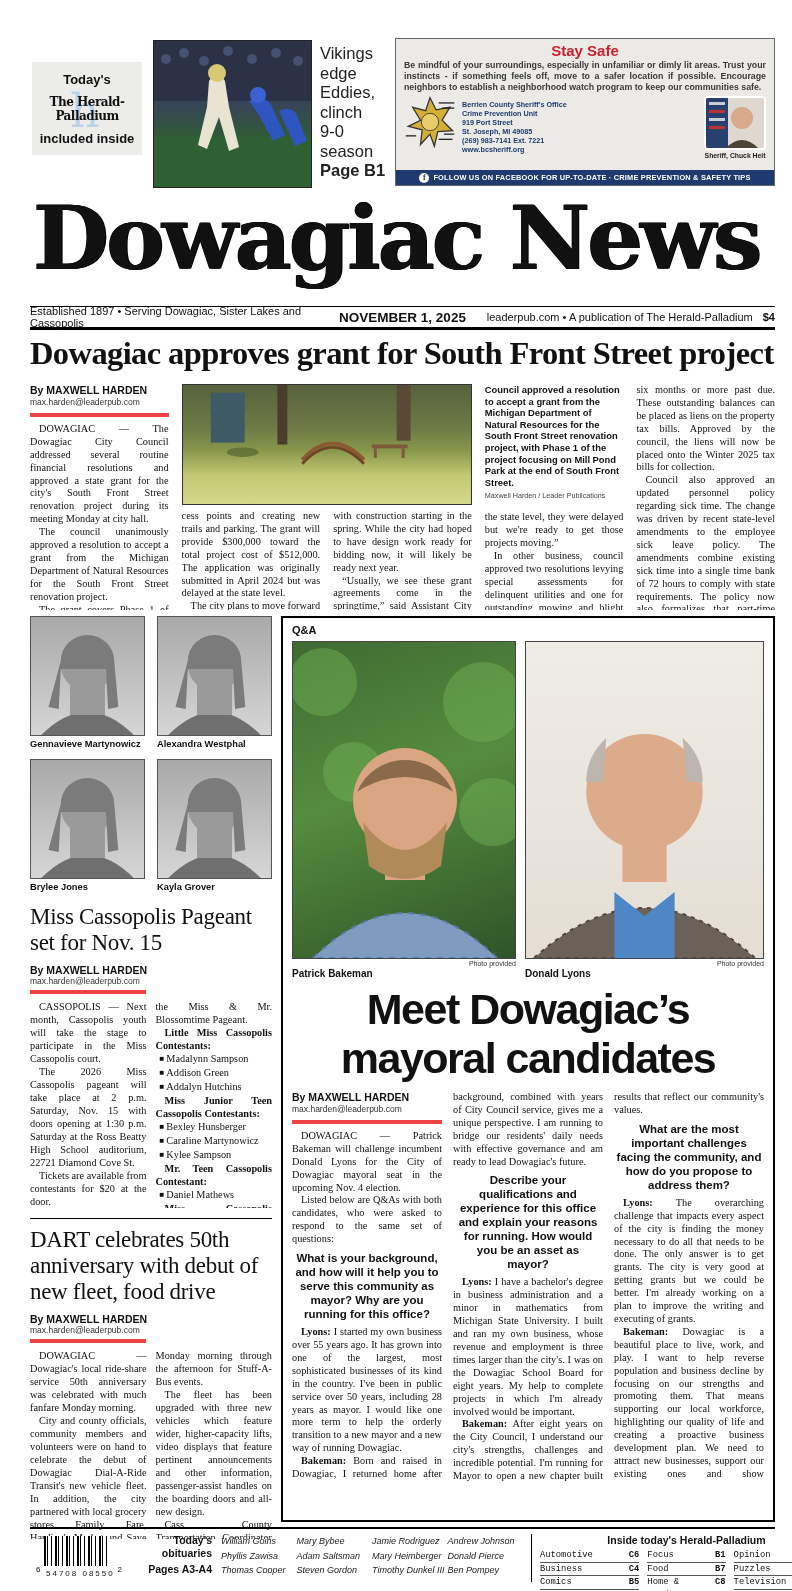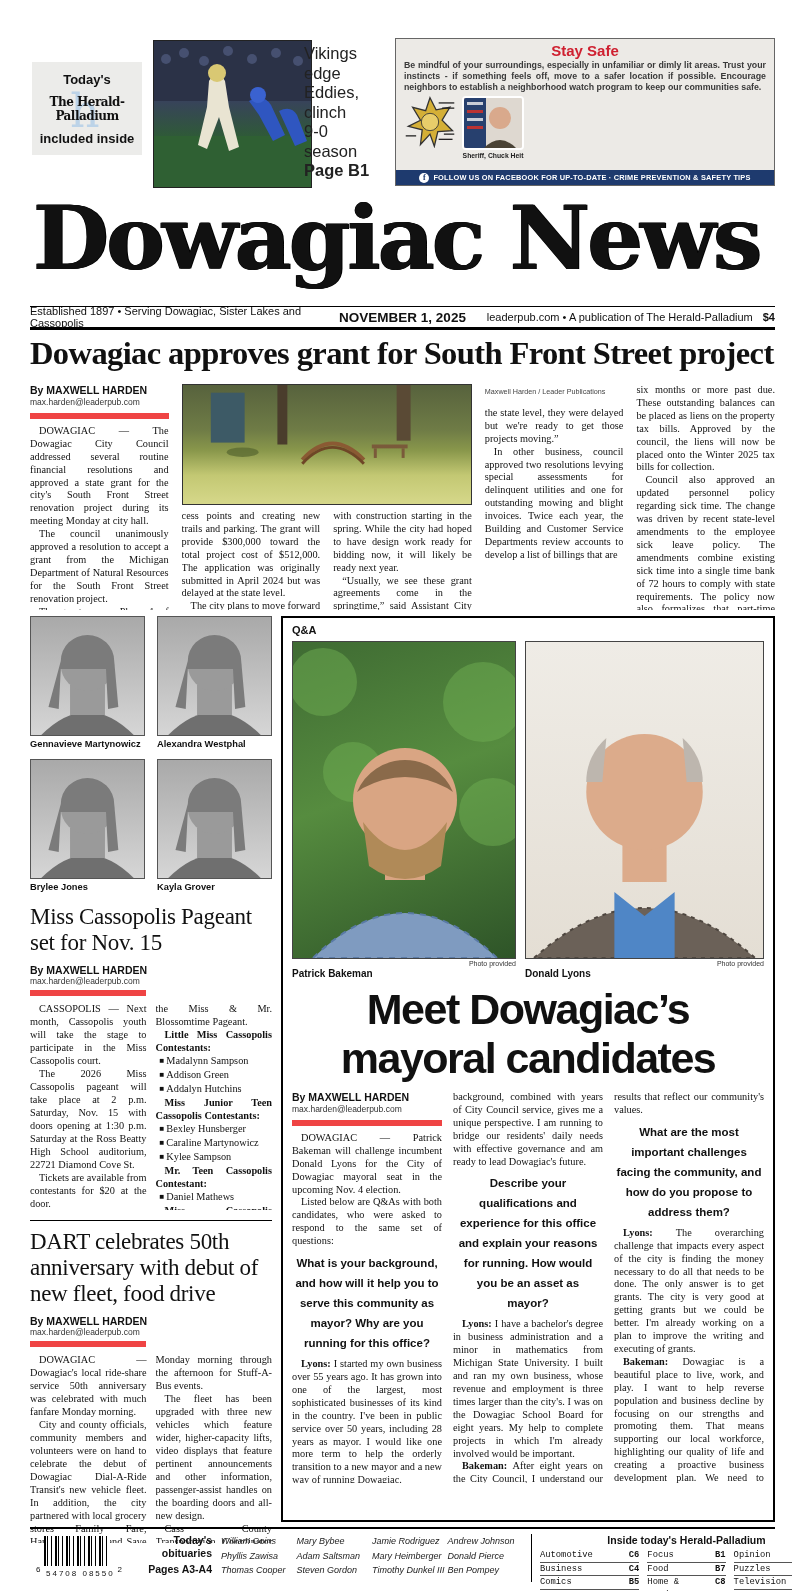--- a/index.html
+++ b/index.html
@@ -10,21 +10,21 @@
   .topstrip{position:absolute;left:30px;top:36px;width:745px;height:150px;}
   .promo{position:absolute;left:2px;top:26px;width:110px;height:93px;background:#ececea;
          text-align:center;padding-top:10px;box-sizing:border-box;}
   .promo .l1{font-family:"Liberation Sans",sans-serif;font-weight:bold;font-size:13px;}
   .promo .l2{font-family:"DejaVu Serif",serif;font-weight:bold;font-size:12px;margin:8px 0;letter-spacing:-0.5px;}
   .promo .l3{font-family:"Liberation Sans",sans-serif;font-weight:bold;font-size:13px;margin-top:6px;}
   .promo .wm{position:absolute;left:38px;top:22px;font-size:46px;color:#bcd3e8;z-index:0;font-family:"DejaVu Serif",serif;}
   .promo div{position:relative;z-index:1;}
   .fb-photo{position:absolute;left:123px;top:4px;width:157px;height:146px;border:1px solid #222;
             background:linear-gradient(180deg,#232a3a 0%,#38425c 40%,#2e5c34 68%,#3d7a41 100%);overflow:hidden;}
-  .teaser{position:absolute;left:274px;top:8px;width:74px;font-family:"Liberation Sans",sans-serif;
+  .teaser{position:absolute;left:290px;top:8px;width:74px;font-family:"Liberation Sans",sans-serif;
           font-size:16.5px;line-height:19.5px;color:#222;}
   .teaser .pg{font-weight:bold;}
   .ad{position:absolute;left:365px;top:2px;width:380px;height:148px;background:#eceae6;border:1px solid #666;
       box-sizing:border-box;padding:3px 8px 16px 8px;overflow:hidden;}
   .ad-title{text-align:center;font-family:"Liberation Sans",sans-serif;font-weight:bold;font-size:15px;}
   .ad-body{font-family:"Liberation Sans",sans-serif;font-weight:bold;font-size:8.8px;line-height:11px;
            color:#3a3a3a;text-align:justify;margin-top:1px;}
   .ad-row{display:flex;align-items:flex-start;margin-top:3px;gap:6px;}
   .ad-contact{font-family:"Liberation Sans",sans-serif;font-weight:bold;font-size:7.2px;line-height:9px;color:#1e3a6e;flex:1;padding-top:4px;}
   .ad-photo-wrap{width:62px;text-align:center;}
@@ -54,21 +54,21 @@
              letter-spacing:-0.6px;white-space:nowrap;}
   .lead{position:absolute;top:384px;left:30px;width:745px;height:226px;display:grid;
         grid-template-columns:repeat(5,1fr);grid-template-rows:126px 1fr;gap:0 13px;
         grid-template-areas:"a p p d e" "a b c d e";}
   .lcol{overflow:hidden;font-size:10.3px;line-height:12.9px;text-align:justify;}
   .a{grid-area:a;} .b{grid-area:b;} .c{grid-area:c;} .d{grid-area:d;} .e{grid-area:e;}
   .photo-span{grid-area:p;border:1px solid #333;margin-bottom:5px;
       background:linear-gradient(180deg,#57623d 0%,#6f7c46 38%,#89974b 55%,#c3c873 76%,#d6d88a 100%);
       position:relative;overflow:hidden;}
   .byline{font-family:"Liberation Sans",sans-serif;font-weight:bold;font-size:10.5px;line-height:12px;}
-  .bymail{font-family:"Liberation Sans",sans-serif;font-size:8.5px;color:#333;border-bottom:6px solid #ef4444;
+  .bymail{font-family:"Liberation Sans",sans-serif;font-size:8.5px;color:#333;border-bottom:4px solid #ef4444;
           padding-bottom:4px;margin-bottom:6px;}
   p.bp{margin:0;text-indent:9px;}
   p.bp.cont{text-indent:0;}
   .caption{font-family:"Liberation Sans",sans-serif;font-weight:bold;font-size:9.4px;line-height:11.6px;text-align:left;}
   .credit{font-family:"Liberation Sans",sans-serif;font-size:7.2px;color:#444;margin:2px 0 8px;}
 
   
   .mainarea{position:absolute;top:616px;left:30px;width:745px;height:906px;display:flex;gap:9px;}
   .leftcol{width:242px;flex:none;}
   .portraits{display:grid;grid-template-columns:1fr 1fr;gap:6px 12px;}
@@ -92,21 +92,21 @@
   .qa-fig1{width:224px;flex:none;}
   .qa-fig2{flex:1;}
   .qa-fig1 .ph{height:316px;background:linear-gradient(160deg,#3f6b33 0%,#568c3f 45%,#2e5428 100%);}
   .qa-fig2 .ph{height:316px;background:linear-gradient(180deg,#efece6 0%,#e4ded4 100%);}
   .qa-credit{font-family:"Liberation Sans",sans-serif;font-size:7px;color:#333;text-align:right;margin-top:1px;}
   .qa-name{font-family:"Liberation Sans",sans-serif;font-weight:bold;font-size:10px;margin-top:1px;}
   .qa-headline{text-align:center;font-family:"Liberation Sans",sans-serif;font-weight:bold;font-size:43px;
                line-height:49px;letter-spacing:-1.5px;margin:6px 0 8px;}
   .qa-cols{display:flex;gap:11px;height:392px;}
   .qa-col{flex:1;overflow:hidden;font-size:10.3px;line-height:12.9px;text-align:justify;}
-  .qa-q{font-family:"Liberation Sans",sans-serif;font-weight:bold;font-size:11.5px;line-height:20px;
+  .qa-q{font-family:"Liberation Sans",sans-serif;font-weight:bold;font-size:11.5px;line-height:14px;
         text-align:center;margin:5px 2px;}
 
   
   .footer{position:absolute;top:1527px;left:30px;width:745px;border-top:2px solid #000;padding-top:5px;
           display:flex;align-items:flex-start;}
   .barcode-wrap{width:100px;flex:none;position:relative;height:44px;}
   .bars{position:absolute;left:14px;top:2px;width:66px;height:30px;
         background:repeating-linear-gradient(90deg,#000 0 2px,#fff 2px 3px,#000 3px 4px,#fff 4px 7px,#000 7px 8px,#fff 8px 11px);}
   .bc-d{position:absolute;font-family:"Liberation Sans",sans-serif;font-size:8px;}
   .bc-l{left:6px;bottom:4px;} .bc-c{left:16px;bottom:0px;letter-spacing:2px;} .bc-r{right:8px;bottom:4px;}
@@ -179,20 +179,28 @@
             <circle cx="30" cy="30" r="10" fill="#e8cd6a" stroke="#333"></circle>
             <g stroke="#222" stroke-width="1.5">
                 <line x1="40" y1="8" x2="58" y2="8"></line>
                 <line x1="44" y1="14" x2="58" y2="14"></line>
                 <line x1="46" y1="44" x2="58" y2="44"></line>
                 <line x1="40" y1="50" x2="56" y2="50"></line>
                 <line x1="2" y1="46" x2="14" y2="46"></line>
               </g>
           </svg>
         </span>
+        <div class="ad-contact" id="ad-contact">
+            <div>Berrien County Sheriff's Office</div>
+            <div>Crime Prevention Unit</div>
+            <div>919 Port Street</div>
+            <div>St. Joseph, MI 49085</div>
+            <div>(269) 983-7141 Ext. 7221</div>
+            <div>www.bcsheriff.org</div>
+          </div>
         <div class="ad-photo-wrap">
           <div class="ad-photo">
             <svg width="58" height="50" viewBox="0 0 58 50">
                 <rect width="58" height="50" fill="#ded8d0"></rect>
                 <g>
                   <rect x="0" y="0" width="22" height="50" fill="#27406e"></rect>
                   <rect x="3" y="4" width="16" height="3" fill="#c8ccd6"></rect>
                   <rect x="3" y="12" width="16" height="3" fill="#b33"></rect>
                   <rect x="3" y="20" width="16" height="3" fill="#c8ccd6"></rect>
                   <rect x="3" y="28" width="16" height="3" fill="#b33"></rect>
@@ -244,20 +252,21 @@
     </div>
     <div class="lcol b" id="lead-c2">
         <p class="bp cont">cess points and creating new trails and parking. The grant will provide $300,000 toward the total project cost of $512,000. The application was originally submitted in April 2024 but was delayed at the state level.</p>
         <p class="bp">The city plans to move forward</p>
       </div>
     <div class="lcol c" id="lead-c3">
         <p class="bp cont">with construction starting in the spring. While the city had hoped to have design work ready for bidding now, it will likely be ready next year.</p>
         <p class="bp">“Usually, we see these grant agreements come in the springtime,” said Assistant City Manager Amanda Sleigh. “With budget concerns at</p>
       </div>
     <div class="lcol d">
+      <div class="caption">Council approved a resolution to accept a grant from the Michigan Department of Natural Resources for the South Front Street renovation project, with Phase 1 of the project focusing on Mill Pond Park at the end of South Front Street.</div>
       <div class="credit">Maxwell Harden / Leader Publications</div>
       <div id="lead-c4">
           <p class="bp cont">the state level, they were delayed but we're ready to get those projects moving.”</p>
           <p class="bp">In other business, council approved two resolutions levying special assessments for delinquent utilities and one for outstanding mowing and blight invoices. Twice each year, the Building and Customer Service Departments review accounts to develop a list of billings that are</p>
         </div>
     </div>
     <div class="lcol e" id="lead-c5">
         <p class="bp cont">six months or more past due. These outstanding balances can be placed as liens on the property tax bills. Approved by the council, the liens will now be placed onto the Winter 2025 tax bills for collection.</p>
         <p class="bp">Council also approved an updated personnel policy regarding sick time. The change was driven by recent state-level amendments to the employee sick leave policy. The amendments combine existing sick time into a single time bank of 72 hours to comply with state requirements. The policy now also formalizes that part-time employees will earn one hour of sick leave for every 30 hours worked. The change was made to ensure that no employees lose any time off previously given.</p>
       </div>

